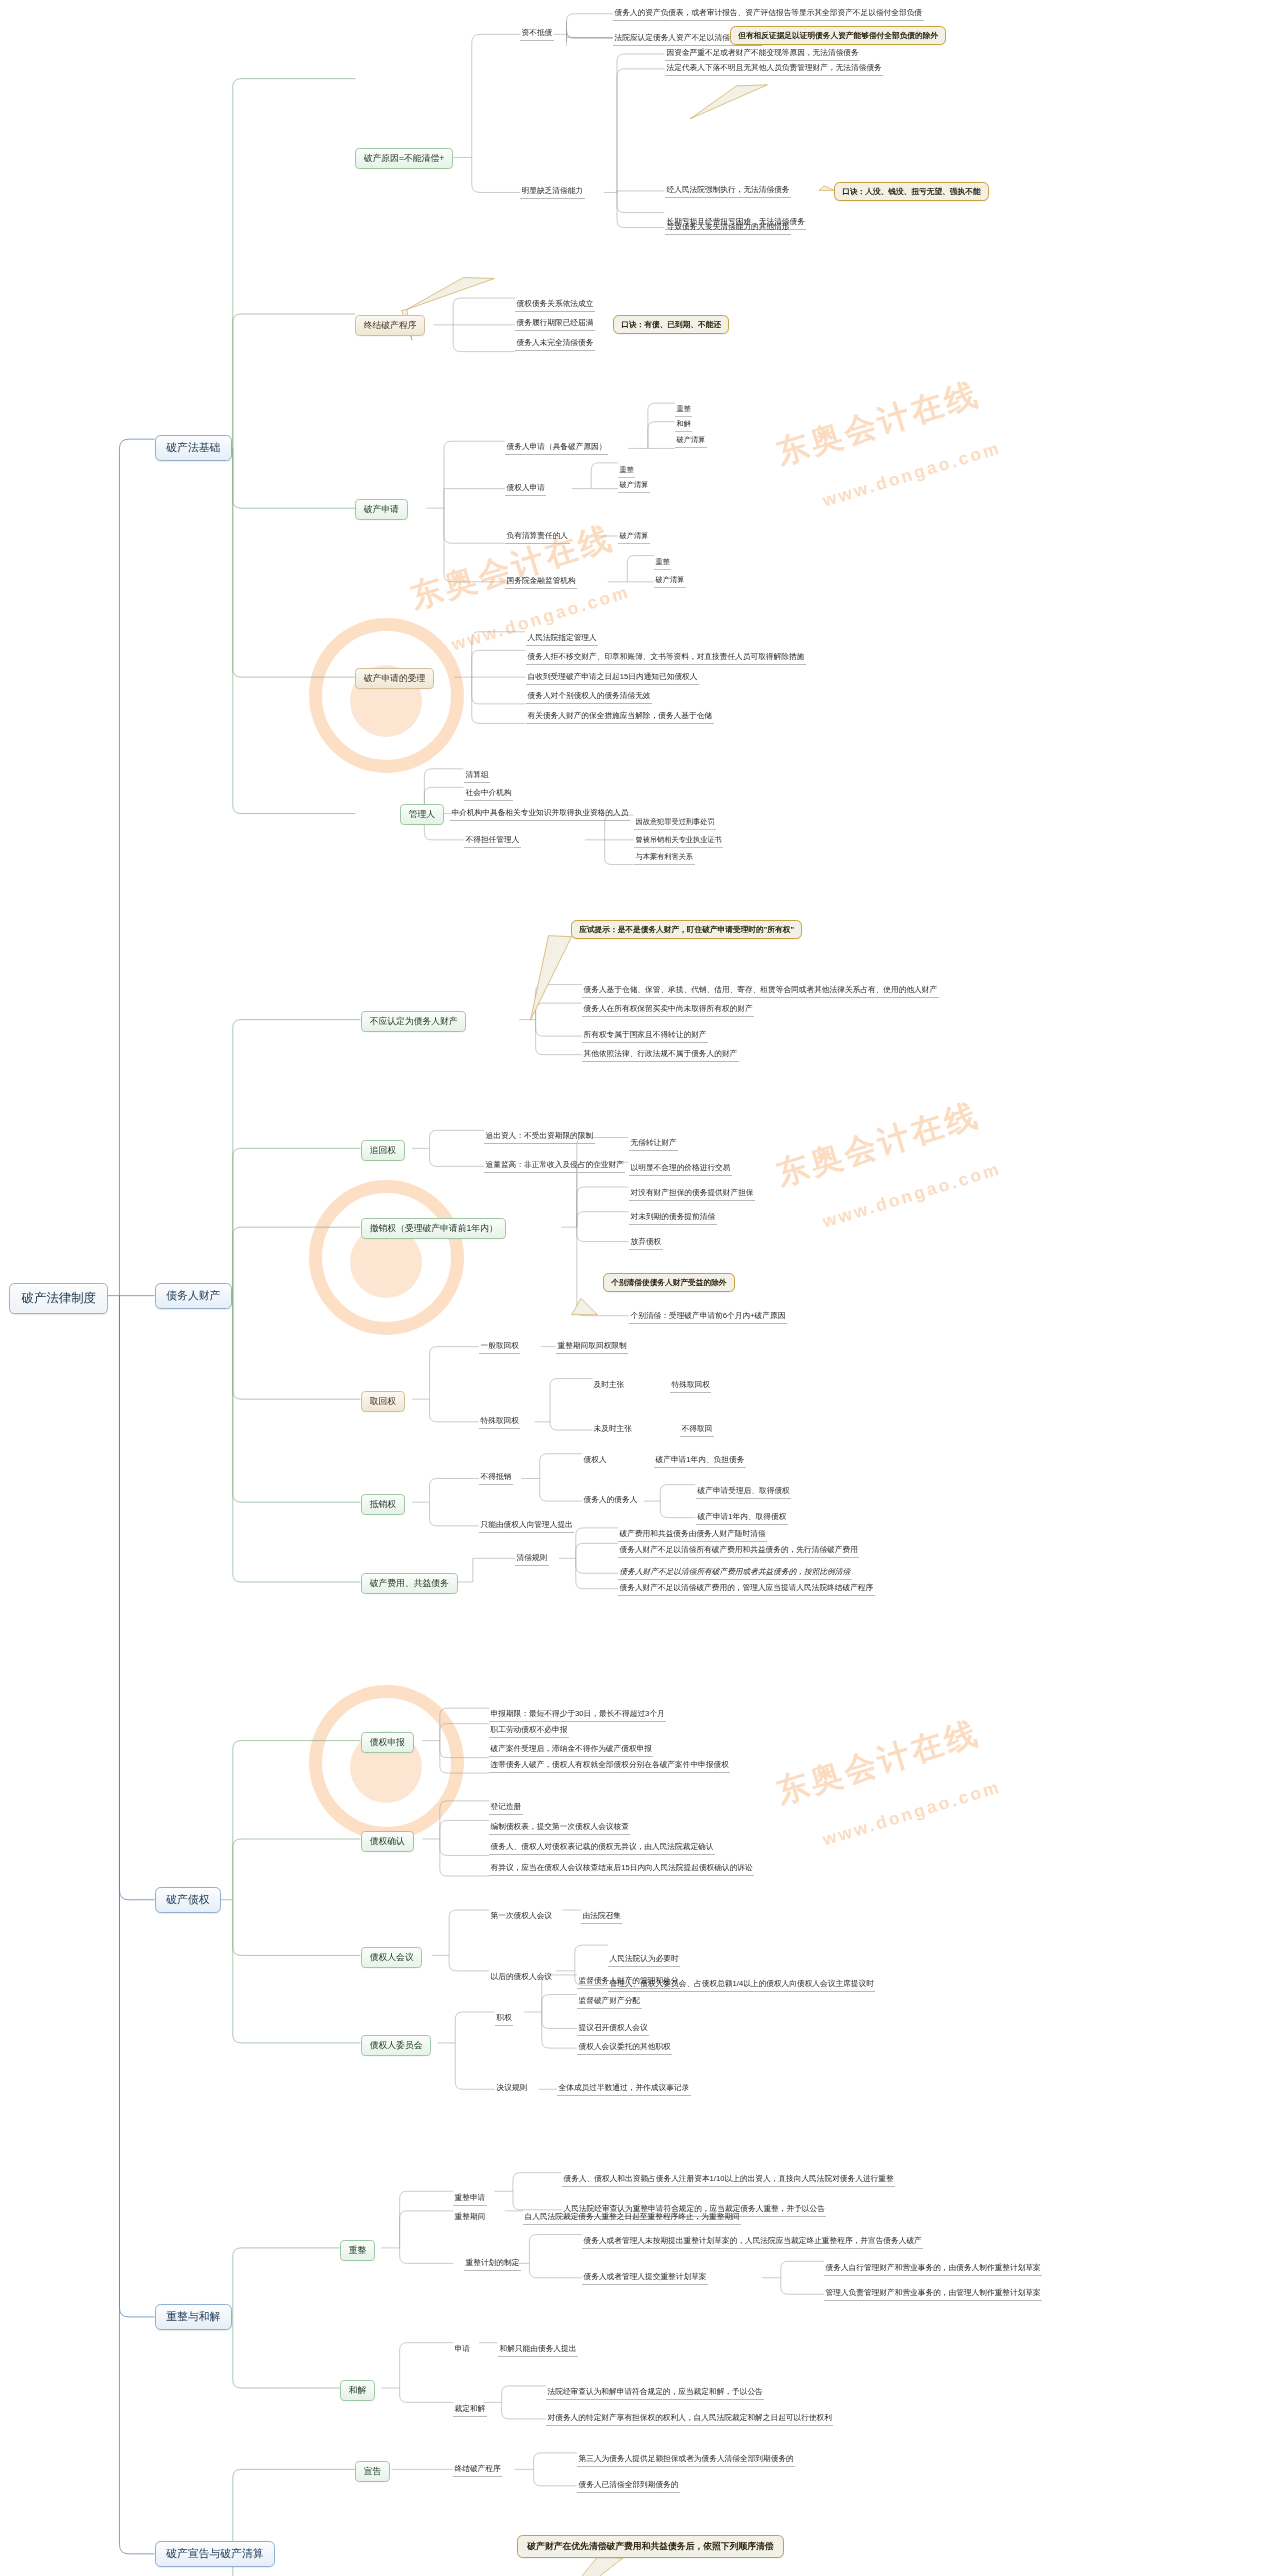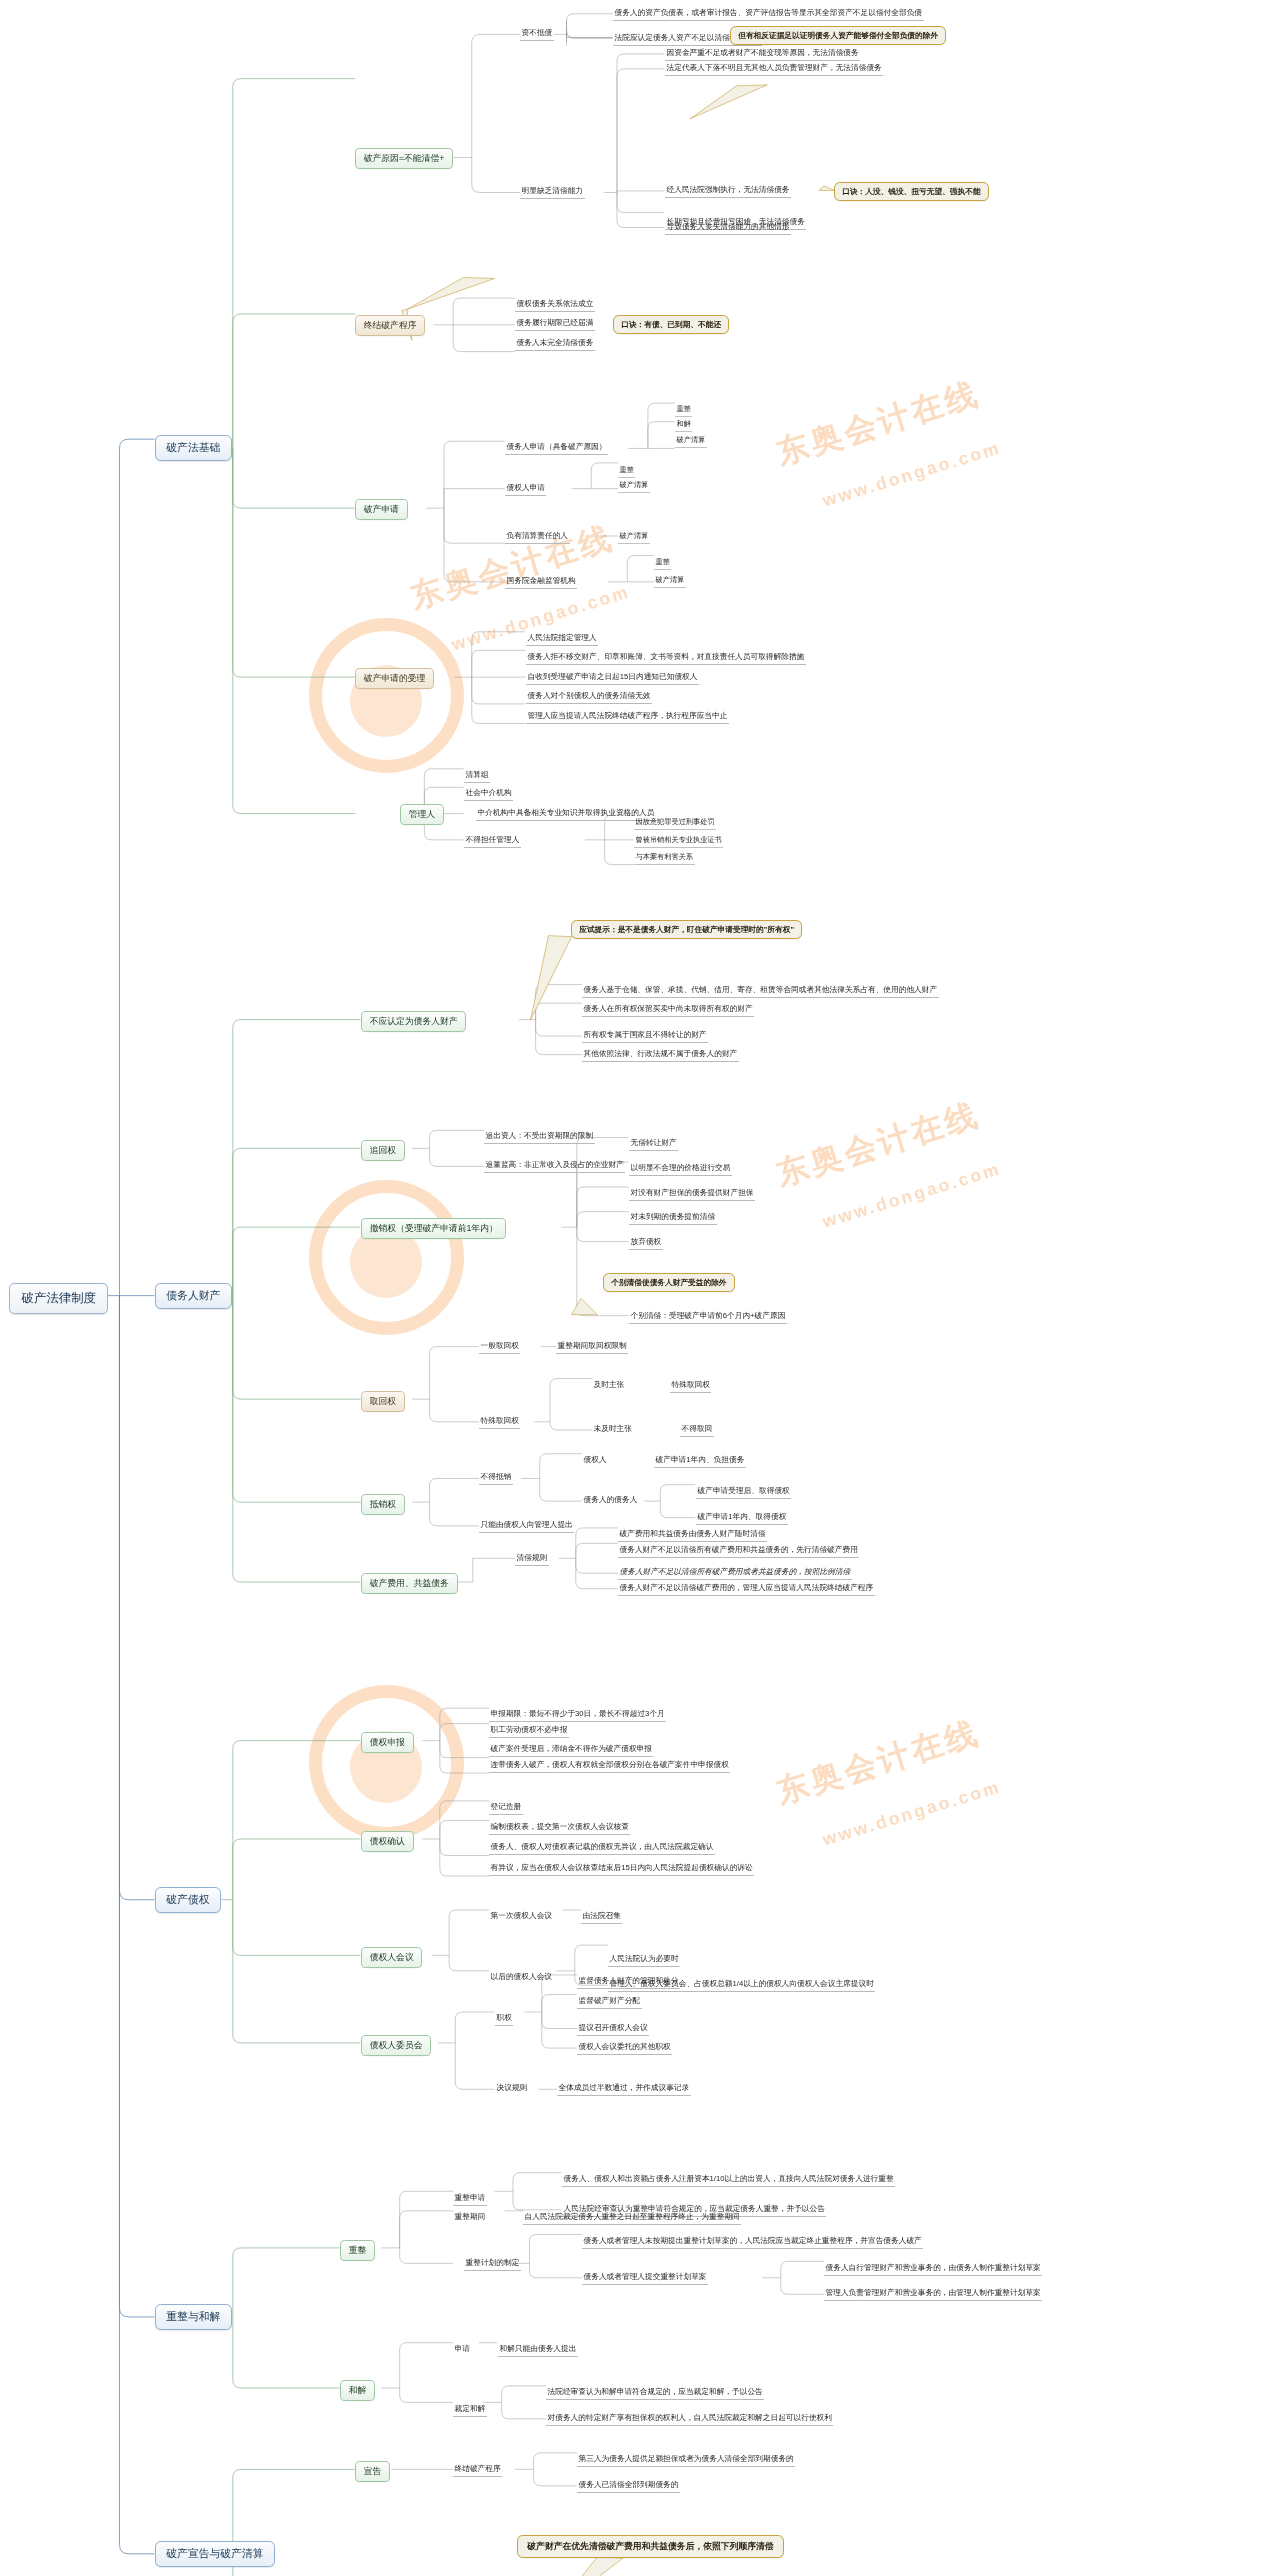--- a/index.html
+++ b/index.html
@@ -368,25 +368,25 @@
 <div class="node lv4" style="left:618px;top:530px;">破产清算</div>
 
 <div class="node lv3" style="left:505px;top:575px;">国务院金融监管机构</div>
 <div class="node lv4" style="left:654px;top:556px;">重整</div>
 <div class="node lv4" style="left:654px;top:574px;">破产清算</div>
 
 <div class="node lv3" style="left:526px;top:632px;">人民法院指定管理人</div>
 <div class="node lv3" style="left:526px;top:651px;">债务人拒不移交财产、印章和账簿、文书等资料，对直接责任人员可取得解除措施</div>
 <div class="node lv3" style="left:526px;top:671px;">自收到受理破产申请之日起15日内通知已知债权人</div>
 <div class="node lv3" style="left:526px;top:690px;">债务人对个别债权人的债务清偿无效</div>
-<div class="node lv3" style="left:526px;top:710px;">管理人应当提请人民法院终结破产程序，执行程序应当中止</div>
+<div class="node lv3" style="left:526px;top:710px;">有关债务人财产的保全措施应当解除，债务人基于仓储</div>
 
 <div class="node lv3" style="left:464px;top:769px;">清算组</div>
 <div class="node lv3" style="left:464px;top:787px;">社会中介机构</div>
-<div class="node lv3" style="left:476px;top:807px;text-align:center;">中介机构中具备相关专业知识并取得执业资格的人员</div>
+<div class="node lv3" style="left:450px;top:807px;text-align:center;">中介机构中具备相关专业知识并取得执业资格的人员</div>
 <div class="node lv3" style="left:464px;top:834px;">不得担任管理人</div>
 <div class="node lv4" style="left:634px;top:816px;">因故意犯罪受过刑事处罚</div>
 <div class="node lv4" style="left:634px;top:834px;">曾被吊销相关专业执业证书</div>
 <div class="node lv4" style="left:634px;top:851px;">与本案有利害关系</div>
 
 <div class="node callout sm" style="left:571px;top:920px;">应试提示：是不是债务人财产，盯住破产申请受理时的"所有权"</div>
 
 <div class="node lv2" style="left:361px;top:1011px;">不应认定为债务人财产</div>
 <div class="node lv3" style="left:582px;top:984px;">债务人基于仓储、保管、承揽、代销、借用、寄存、租赁等合同或者其他法律关系占有、使用的他人财产</div>
 <div class="node lv3" style="left:582px;top:1003px;">债务人在所有权保留买卖中尚未取得所有权的财产</div>

